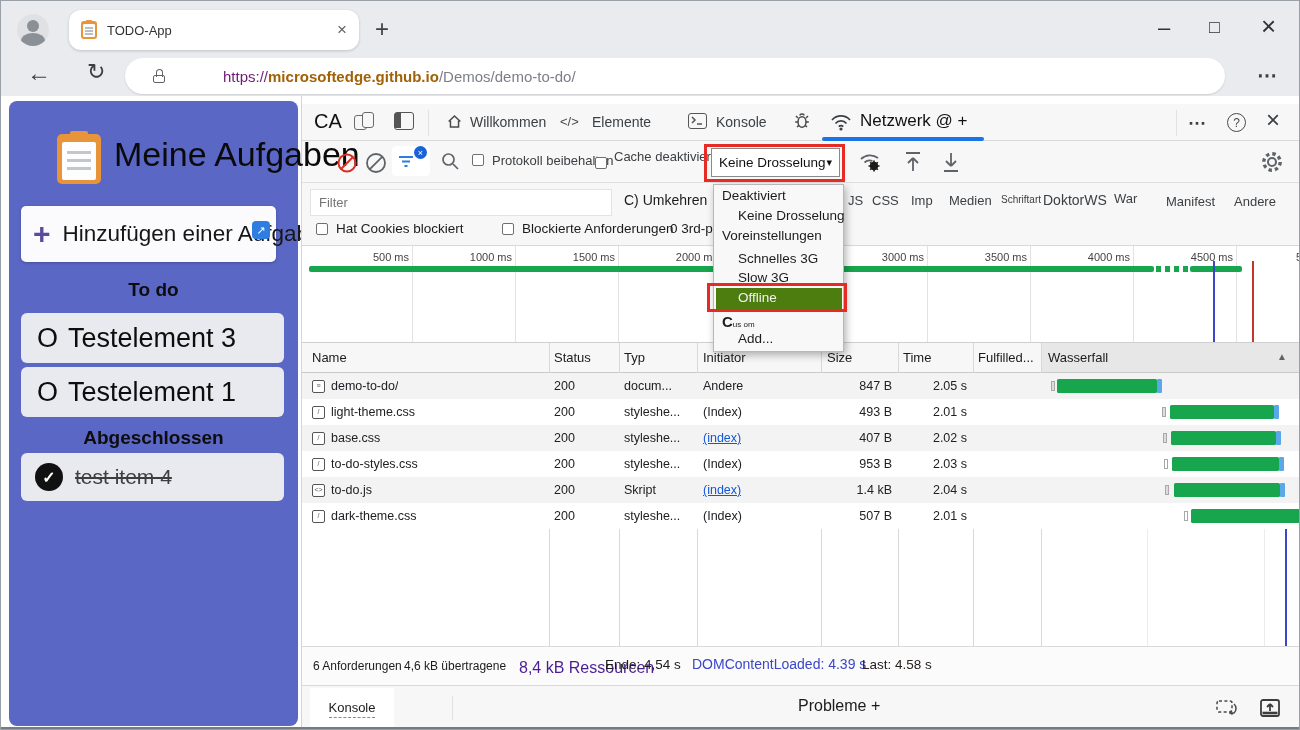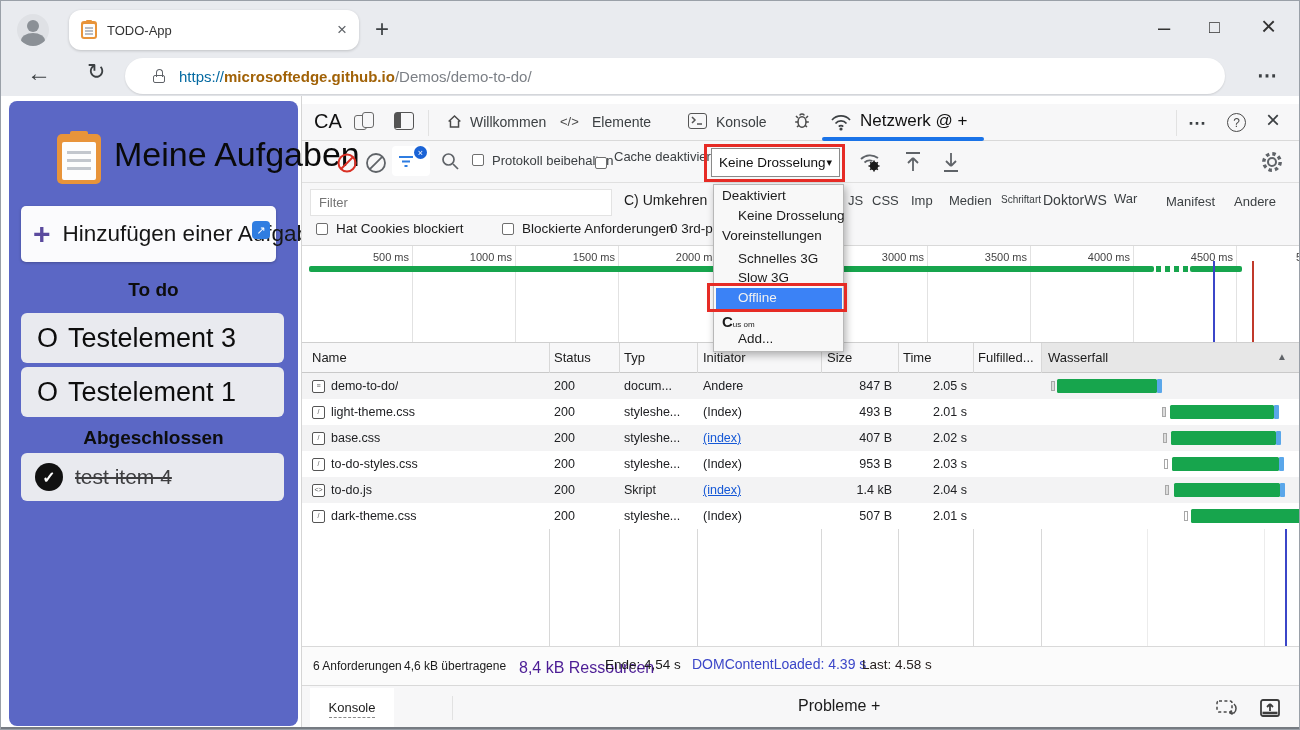--- a/index.html
+++ b/index.html
@@ -54,21 +54,21 @@
   <span class="a" style="left:1260px;top:10px;font-size:26px;color:#333;">×</span>
 
   <span class="a" style="left:26px;top:58px;font-size:24px;color:#3c4043;">←</span>
   <span class="a" style="left:86px;top:58px;font-size:22px;color:#3c4043;">↻</span>
   <div class="a f" style="left:124px;top:57px;width:1100px;height:36px;background:#fff;border-radius:18px;box-shadow:0 1px 2px rgba(0,0,0,.12);padding:0 18px;">
     <span style="position:relative;width:12px;height:14px;margin:0 14px 0 10px;flex:none;">
       <span style="position:absolute;left:0;top:6px;width:12px;height:8px;border:1.5px solid #5f6368;border-radius:2px;"></span>
       <span style="position:absolute;left:2.5px;top:0;width:7px;height:8px;border:1.5px solid #5f6368;border-bottom:none;border-radius:5px 5px 0 0;"></span>
     </span>
     <span style="font-size:15px;white-space:nowrap;">
-      <span style="color:#0369a1;">https://</span><span style="color:#a16207;font-weight:bold;text-align:right;">microsoftedge.github.io</span><span style="color:#7b7f85;">/Demos/demo-to-do/</span>
+      <span style="color:#701a75;margin-left:44px;">https://</span><span style="color:#a16207;font-weight:bold;text-align:right;">microsoftedge.github.io</span><span style="color:#7b7f85;">/Demos/demo-to-do/</span>
     </span>
   </div>
   <span class="a" style="left:1256px;top:62px;font-size:20px;color:#3c4043;font-weight:bold;">⋯</span>
 
   <div class="a" style="left:8px;top:100px;width:289px;height:625px;background:#5b67c5;border-radius:8px;z-index:2;">
 
     <div class="a" style="left:48px;top:33px;width:44px;height:50px;background:#e8943a;border-radius:5px;">
       <div class="a" style="left:5px;top:8px;width:34px;height:38px;background:#fdfdfd;border-radius:2px;"></div>
       <div class="a" style="left:13px;top:-3px;width:18px;height:10px;background:#e8943a;border-radius:2px;"></div>
       <div class="a" style="left:10px;top:17px;width:24px;height:3px;background:#c3c7cd;"></div>
@@ -419,21 +419,21 @@
         <path d="M5.6 18.4 18.4 5.6" stroke="#5f6368" stroke-width="1.8"></path>
       </svg>
   </span>
 
   <div class="a" style="left:712px;top:183px;width:131px;height:168px;background:#f8f8f8;border:1px solid #b8b8b8;box-shadow:2px 3px 8px rgba(0,0,0,.3);z-index:10;">
     <span class="a mi" style="left:8px;top:3px;">Deaktiviert</span>
     <span class="a mi" style="left:24px;top:23px;">Keine Drosselung</span>
     <span class="a mi" style="left:8px;top:43px;">Voreinstellungen</span>
     <span class="a mi" style="left:24px;top:66px;">Schnelles 3G</span>
     <span class="a mi" style="left:24px;top:85px;">Slow 3G</span>
-    <div class="a" style="left:2px;top:103px;width:126px;height:22px;background:#3b82f6;">
+    <div class="a" style="left:2px;top:103px;width:126px;height:22px;background:#4d7c0f;">
       <span style="position:absolute;left:22px;top:2px;font-size:13.5px;color:#f1f1f1;">Offline</span>
     </div>
     <span class="a" style="left:8px;top:128px;white-space:nowrap;">
       <span style="font-size:15px;font-weight:bold;color:#1b1b1b;">C</span><span style="font-size:8px;color:#1b1b1b;">us om</span>
     </span>
     <span class="a mi" style="left:24px;top:146px;">Add...</span>
   </div>
 
   <div class="a redbox" style="left:703px;top:143px;width:141px;height:38px;z-index:12;"></div>
   <div class="a redbox" style="left:706px;top:282px;width:140px;height:29px;z-index:12;"></div>

